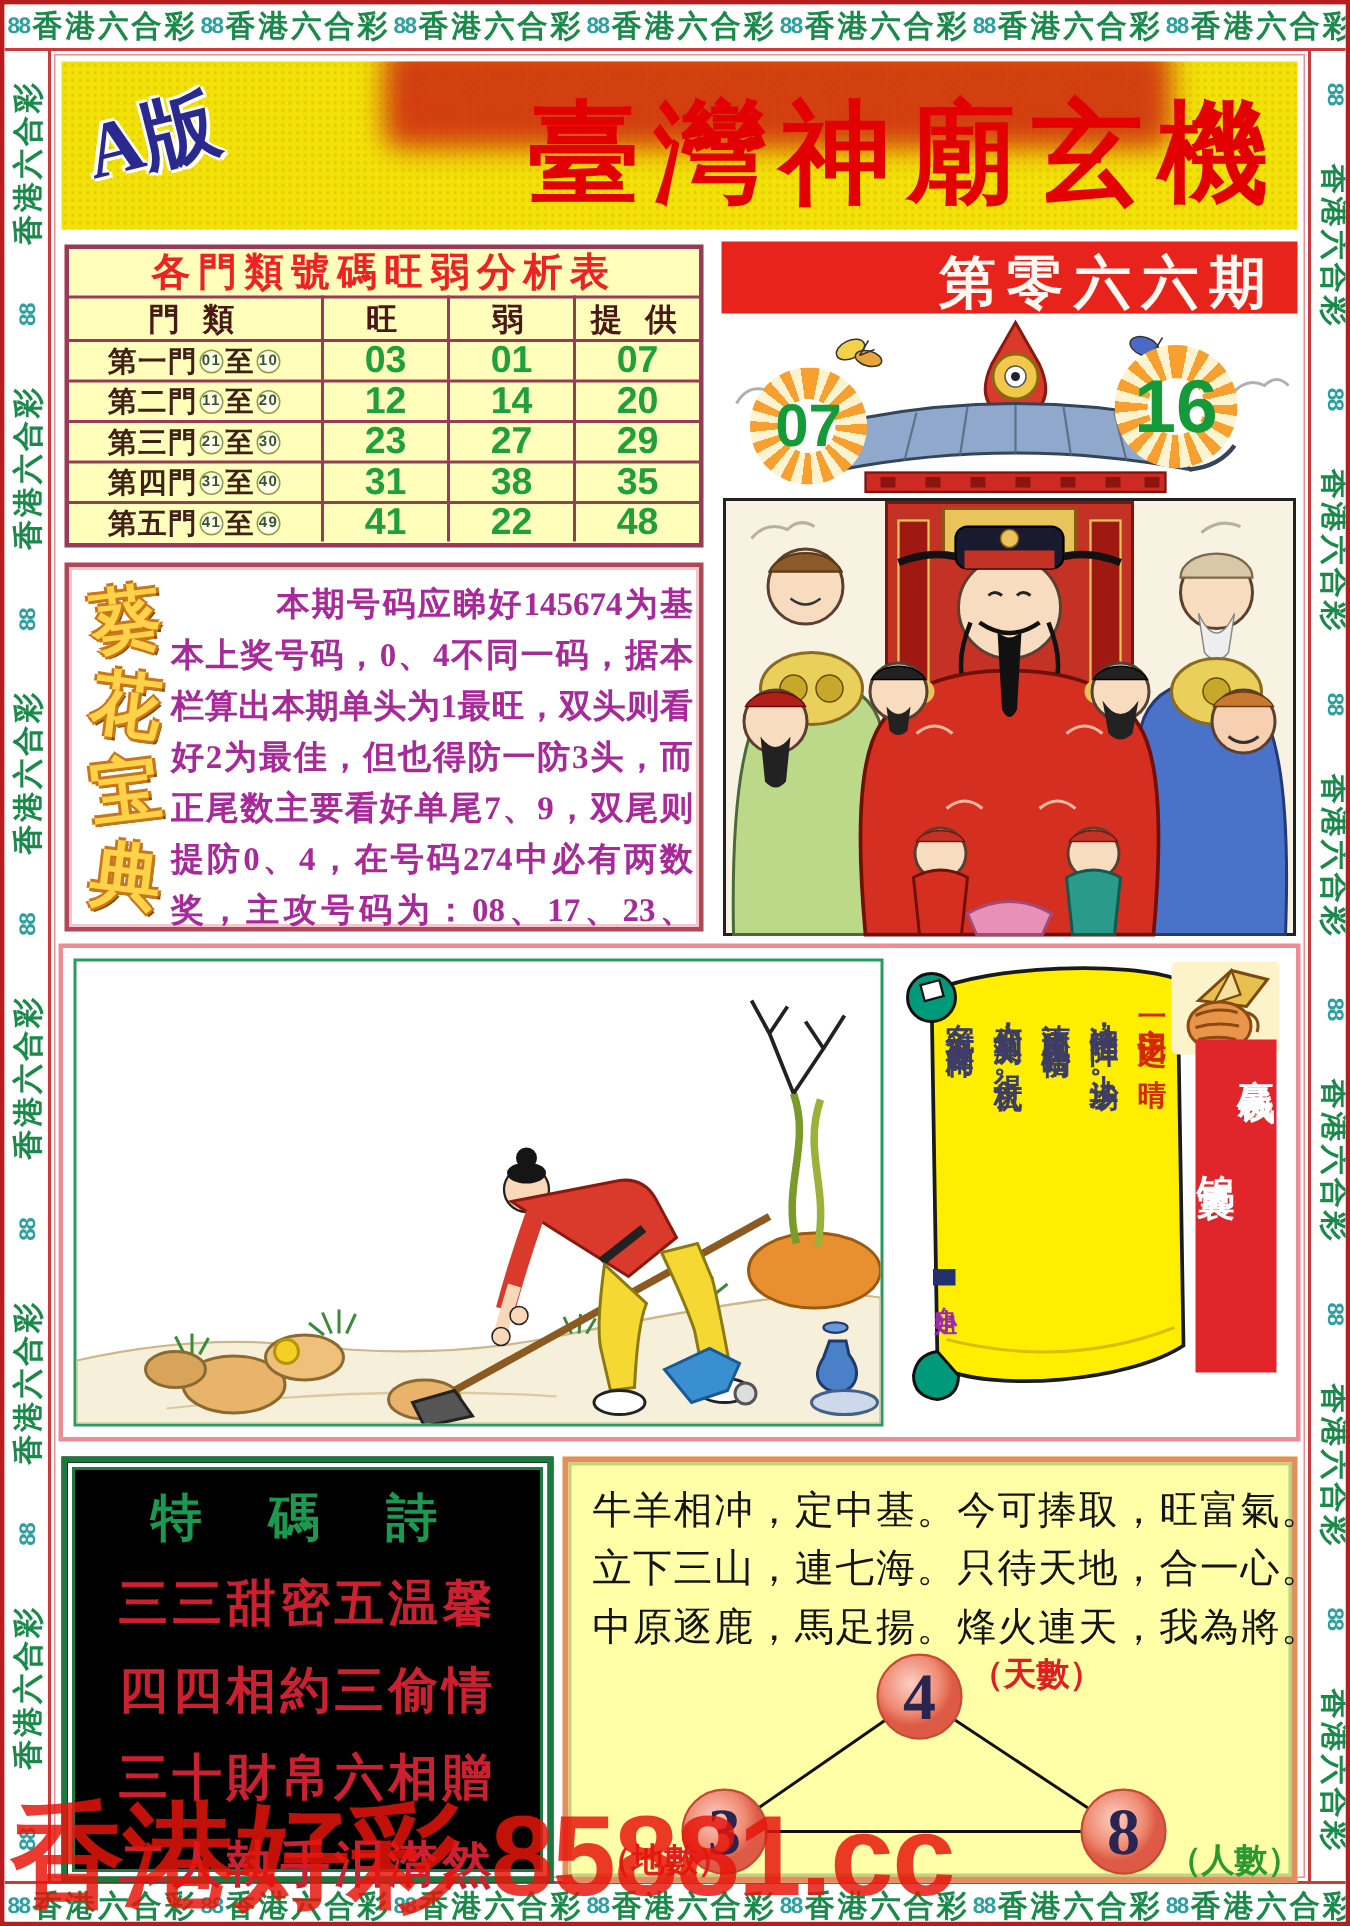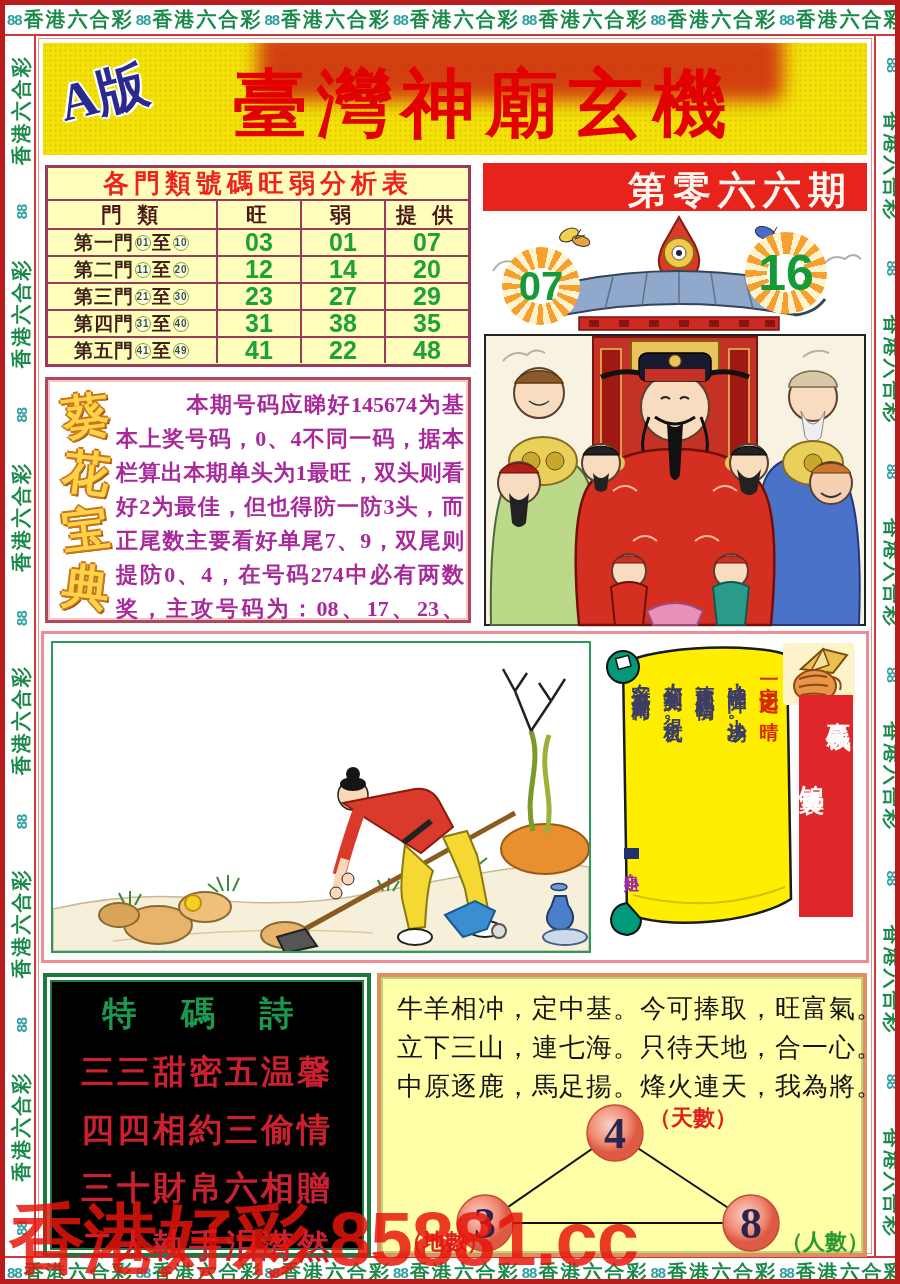--- a/index.html
+++ b/index.html
@@ -1,19 +1,19 @@
 <!DOCTYPE html>
 <html><head>
 <meta charset="utf-8">
 <style>
   * { margin:0; padding:0; box-sizing:border-box; }
   html,body { background:#888; }
   .page { position:relative; width:900px; height:1284px; background:#fff;
           font-family:"Liberation Serif", serif; overflow:hidden;
-          border:5px solid #b91c1c; }
+          border:3px solid #b91c1c; }
   .abs { position:absolute; }
 
   
   .strip { position:absolute; background:#fff; overflow:hidden; color:#1a8a4a;
            font-weight:bold; font-family:"Liberation Sans", sans-serif; }
   .strip-h { display:flex; align-items:center; justify-content:space-around; white-space:nowrap; }
   .strip .bt { font-size:20px; letter-spacing:2px; }
   .strip .sep { font-size:15px; color:#2aa0a0; letter-spacing:-1px; margin:0 2px; }
   #strip-top { left:0; top:0; width:900px; height:31px; border-bottom:2px solid #cc3a3a; }
   #strip-bottom { left:0; top:1251px; width:900px; height:30px; border-top:2px solid #cc3a3a; }
@@ -26,21 +26,21 @@
 
   .content-frame { left:33px; top:33px; width:834px; height:1216px; border:1px solid #e89090; }
 
   
   .title-banner { left:38px; top:38px; width:824px; height:112px; background:#f2e20a;
     background-image:radial-gradient(#e8d000 1px, transparent 1.5px); background-size:5px 5px;
     overflow:hidden; }
   .edition { position:absolute; left:16px; top:16px; font-size:52px; font-weight:bold;
     color:#2a2a8e; transform:rotate(-14deg);
     text-shadow:-2px 0 #fff,2px 0 #fff,0 -2px #fff,0 2px #fff,2px 2px #fff,-2px -2px #fff; }
-  .main-title { position:absolute; left:190px; top:12px; width:625px; text-align:left;
+  .main-title { position:absolute; left:190px; top:12px; width:625px; text-align:right;
     font-size:74px; font-weight:bold; color:#e20000; letter-spacing:10px; white-space:nowrap; }
   .red-blur { position:absolute; left:215px; top:-12px; width:525px; height:70px;
     background:rgba(205,35,18,0.85); filter:blur(9px); border-radius:12px; }
 
   
   .analysis-box { left:40px; top:160px; width:426px; height:202px; background:#ffffbb;
     border:3px solid #9a3a5a; }
   .analysis-title { height:31px; line-height:31px; text-align:center; font-size:26px;
     font-weight:bold; color:#ee2222; letter-spacing:5px; }
   .analysis-grid { display:grid; grid-template-columns:168px 84px 84px 84px;

